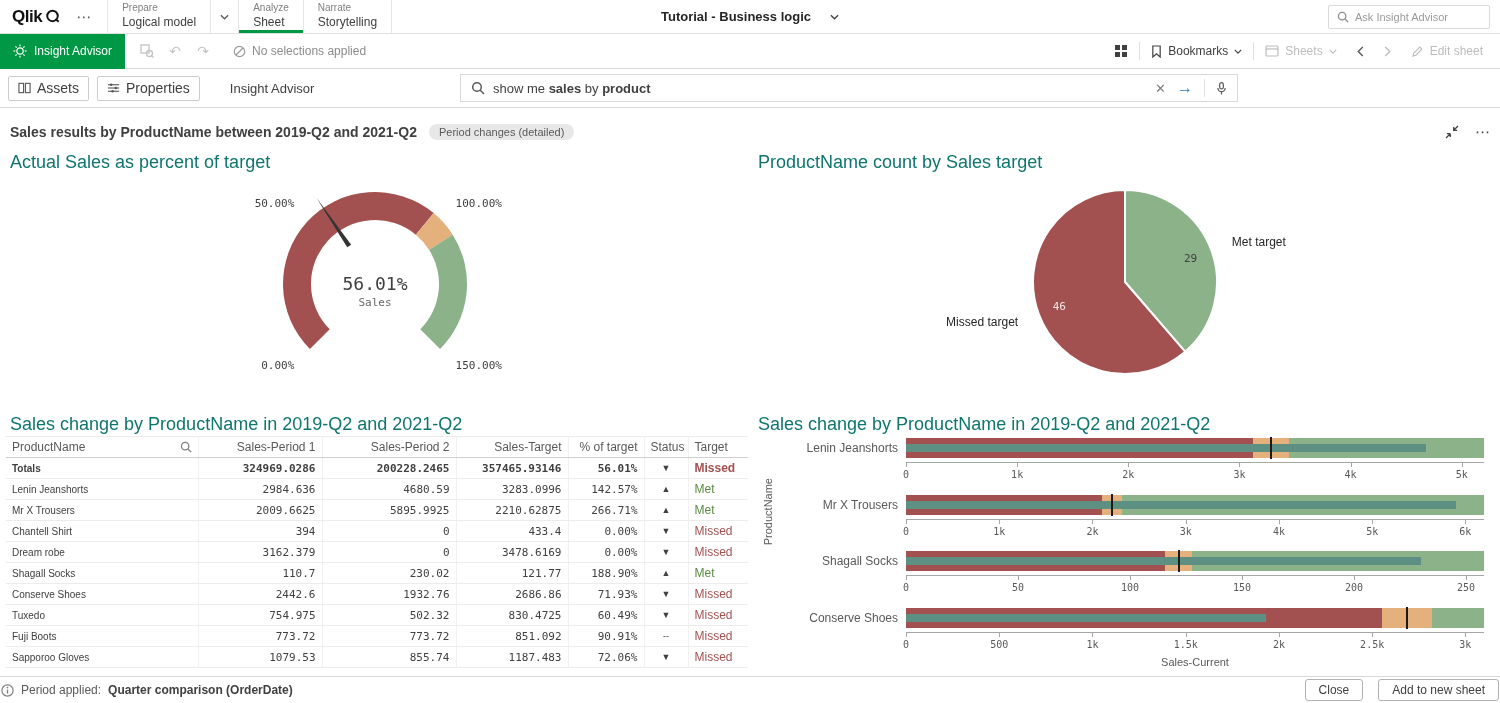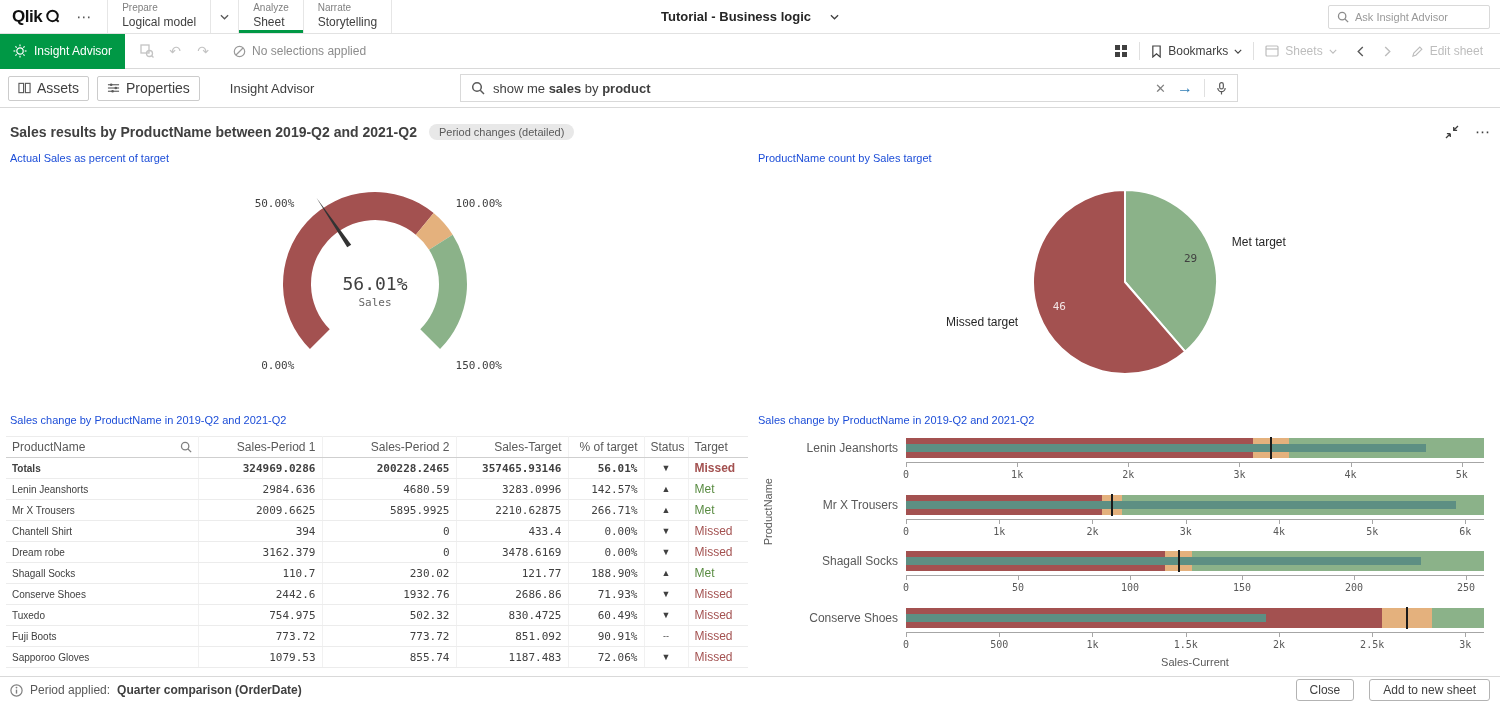--- a/index.html
+++ b/index.html
@@ -45,21 +45,21 @@
   .search-actions { display:flex; align-items:center; gap:11px; }
   .clear-x { color:#808080; font-size:13px; cursor:pointer; }
   .submit-arrow { color:var(--submit,#2f7db5); font-size:16px; font-weight:700; cursor:pointer; line-height:1; }
 
   
   .content { position:relative; height:568px; background:#fff; overflow:hidden; }
   .results-header { position:absolute; top:8px; left:0; right:0; height:32px; display:flex; align-items:center; padding:0 10px; }
   .results-title { font-size:14px; font-weight:700; color:#404040; }
   .badge { margin-left:12px; background:#e8e8e8; border-radius:9px; padding:2px 10px; font-size:11px; color:#595959; }
   .header-actions { margin-left:auto; display:flex; align-items:center; gap:16px; color:#404040; }
-  .chart-title { position:absolute; font-size:11px; color:#1d4ed8; }
+  .chart-title { position:absolute; font-size:18px; color:#0f766e; }
   #gauge-title { left:10px; top:44px; }
   #pie-title   { left:758px; top:44px; }
   #table-title { left:10px; top:306px; }
   #bullet-title{ left:758px; top:306px; }
   #gauge-svg { position:absolute; left:0; top:64px; }
   #pie-svg   { position:absolute; left:750px; top:64px; }
 
   
   #table-wrap { position:absolute; left:6px; top:328px; width:744px; height:240px; overflow:hidden; }
   table { border-collapse:collapse; width:742px; table-layout:fixed; }
@@ -82,21 +82,21 @@
   .b-label { position:absolute; left:0; width:148px; text-align:right; font-size:12px; color:#595959; white-space:nowrap; }
   .b-bar { position:absolute; left:156px; width:578px; height:20px; cursor:pointer; }
   .b-range { position:absolute; top:0; height:20px; }
   .b-measure { position:absolute; top:6px; height:8px; left:0; background:var(--teal,#5d8f83); }
   .b-tick { position:absolute; top:-1px; height:22px; width:2px; background:#1a1a1a; }
   .b-axis { position:absolute; left:156px; width:578px; height:18px; border-top:1px solid #a6a6a6; }
   .b-axis .tmark { position:absolute; top:0; width:1px; height:4px; background:#a6a6a6; }
   .b-ticklbl { position:absolute; top:6px; transform:translateX(-50%); font-family:"DejaVu Sans Mono", monospace; font-size:10px; color:#595959; white-space:nowrap; }
 
   
-  .footerbar { height:27px; border-top:1px solid #d9d9d9; display:flex; align-items:center; padding:0 10px; gap:7px; background:#fff; }
+  .footerbar { height:27px; border-top:1px solid #d9d9d9; display:flex; align-items:center; padding:0 1px; gap:7px; background:#fff; }
   .footer-label { font-size:12px; color:#595959; }
   .footer-value { font-size:12px; color:#404040; font-weight:700; }
   .fbtn { border:1px solid #b3b3b3; border-radius:3px; background:#fff; font-size:12px; color:#404040; padding:3px 13px; margin-left:8px; cursor:pointer; }
   .push { margin-left:auto; }
 </style>
 </head>
 <body>
 
 <div class="topbar">
   <div class="logo">

